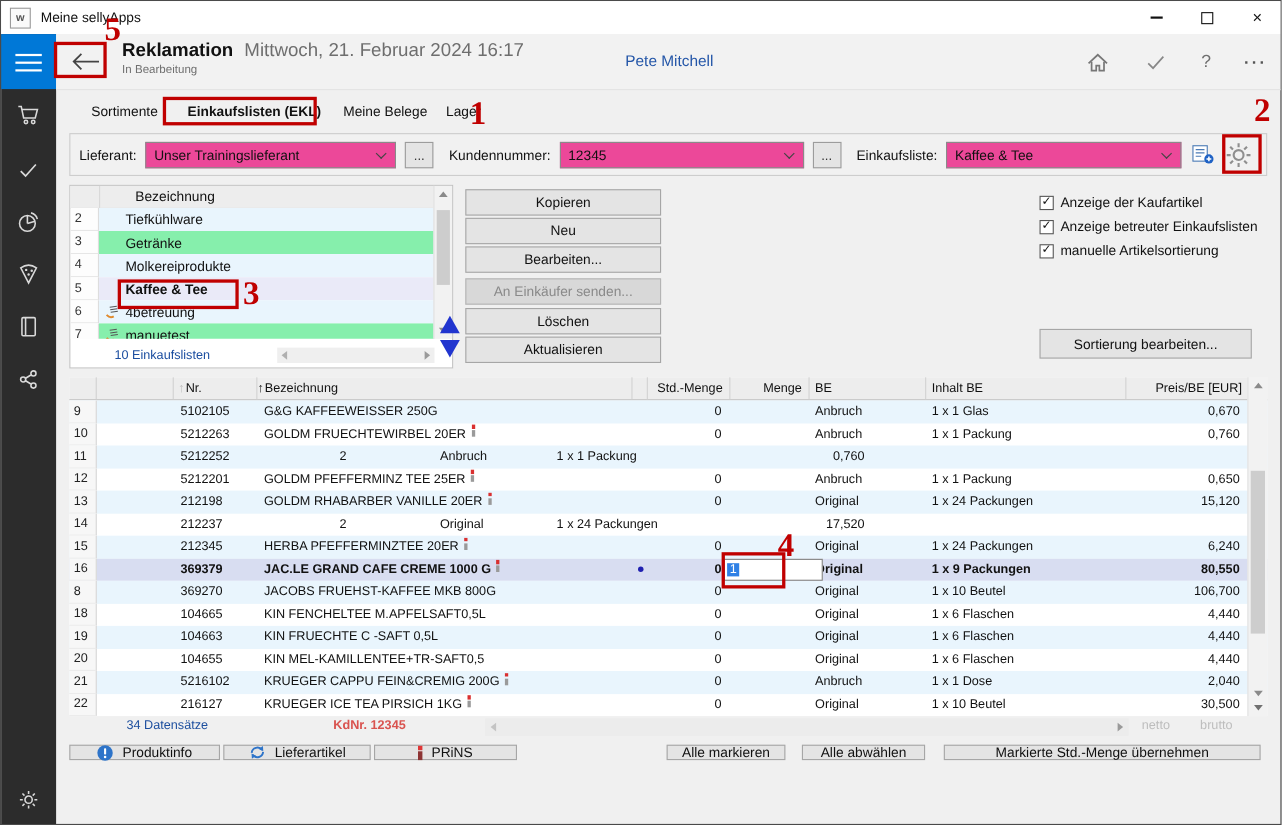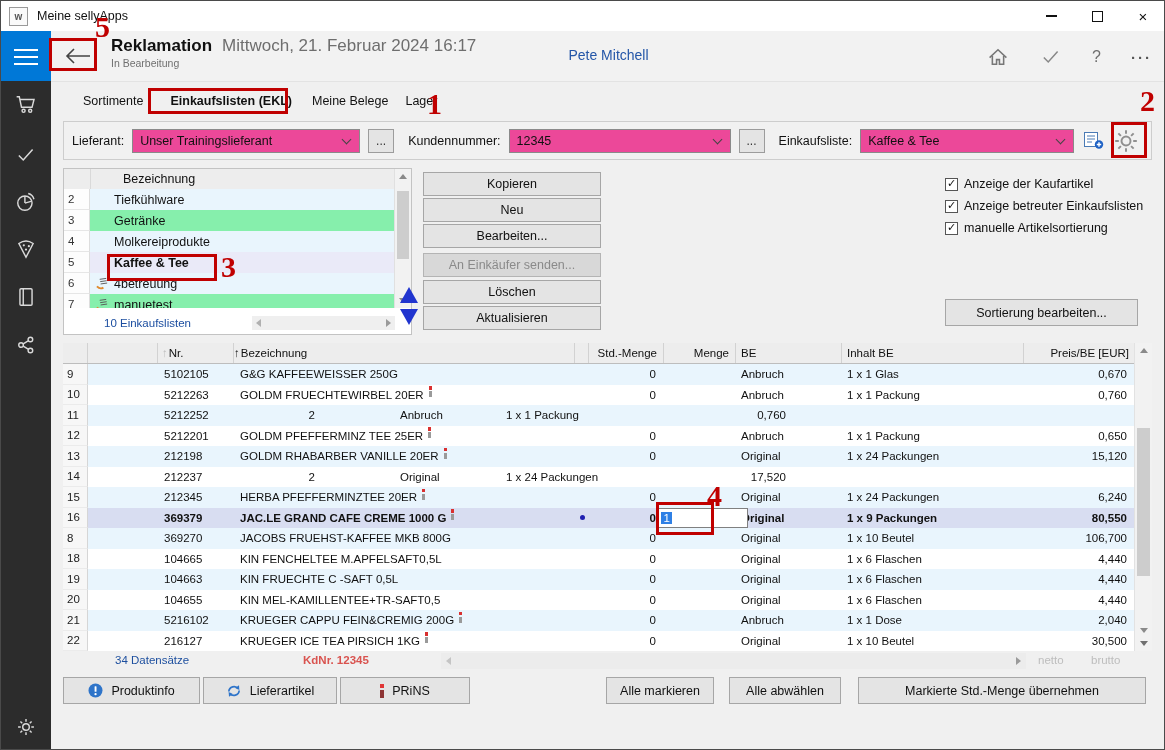--- a/index.html
+++ b/index.html
@@ -129,21 +129,21 @@
   
   .statusbar{position:absolute;left:62px;top:651px;width:1089px;height:18px;font-size:11.5px;}
   .stcount{position:absolute;left:52px;top:2px;color:#1c4e9e;}
   .stkdnr{position:absolute;left:240px;top:2px;color:#d9534f;font-weight:bold;}
   .sthscroll{position:absolute;left:378px;top:1px;width:585px;height:16px;background:#ececec;display:flex;
              align-items:center;justify-content:space-between;padding:0 5px;box-sizing:border-box;}
   .stnetto{position:absolute;left:975px;top:2px;color:#bdbdbd;}
   .stbrutto{position:absolute;left:1028px;top:2px;color:#bdbdbd;}
   
   .footerbar{position:absolute;left:62px;top:676px;width:1089px;height:27px;}
-  .fbtn{position:absolute;top:0;height:27px;background:#e4e4e4;border:1px solid #a6a6a6;box-sizing:border-box;
+  .fbtn{position:absolute;top:0;height:14px;background:#e4e4e4;border:1px solid #a6a6a6;box-sizing:border-box;
         display:flex;align-items:center;justify-content:center;gap:8px;font-size:12.5px;}
   .prins-i{position:relative;width:4px;height:13px;}
   .prins-i::before{content:"";position:absolute;left:0;top:0;width:4px;height:4px;background:#e03636;}
   .prins-i::after{content:"";position:absolute;left:0;top:5.5px;width:4px;height:8px;background:#8d3434;}
   
   .ann-box{position:absolute;border:3px solid #c00000;box-sizing:border-box;z-index:9;}
   .ann-num{position:absolute;font-family:"Liberation Serif",serif;font-weight:bold;font-size:30px;color:#c00000;z-index:9;line-height:1;}
 </style>
 </head>
 <body>

